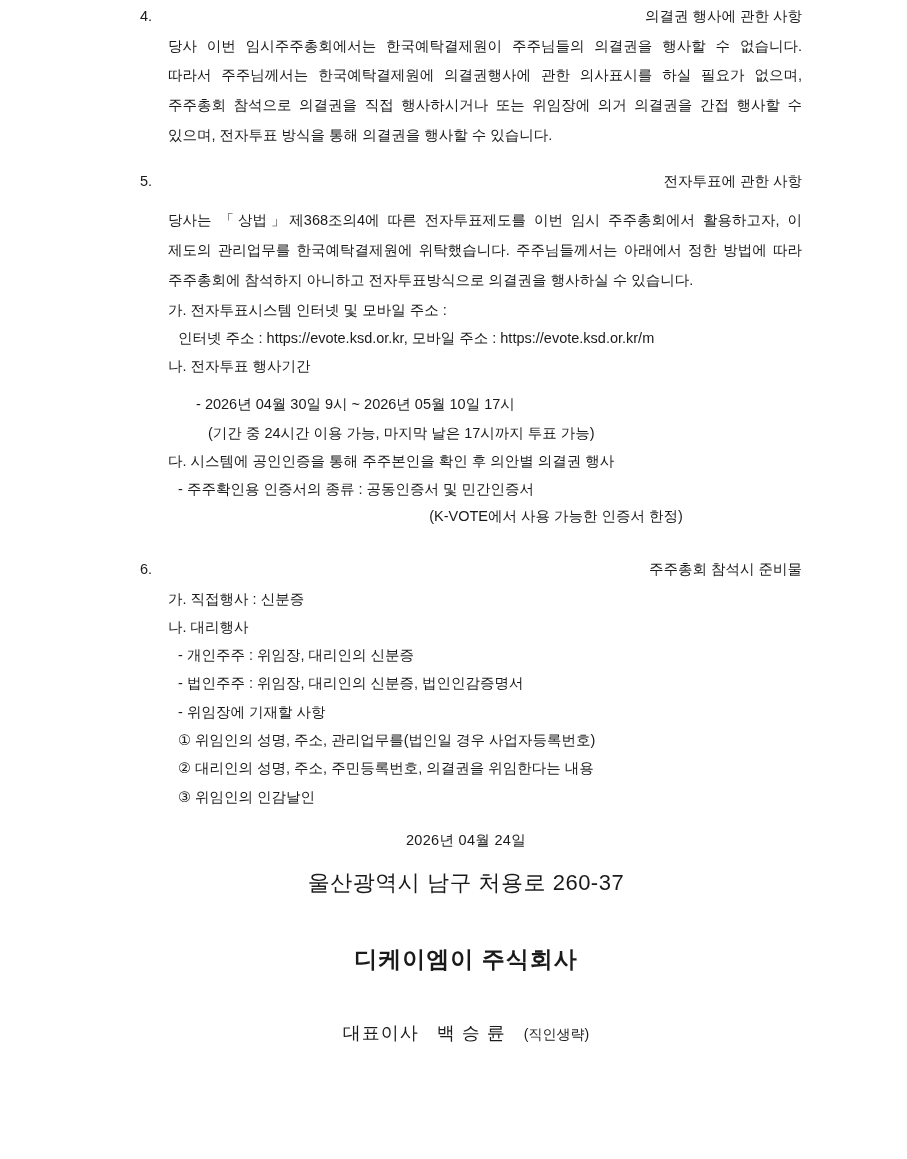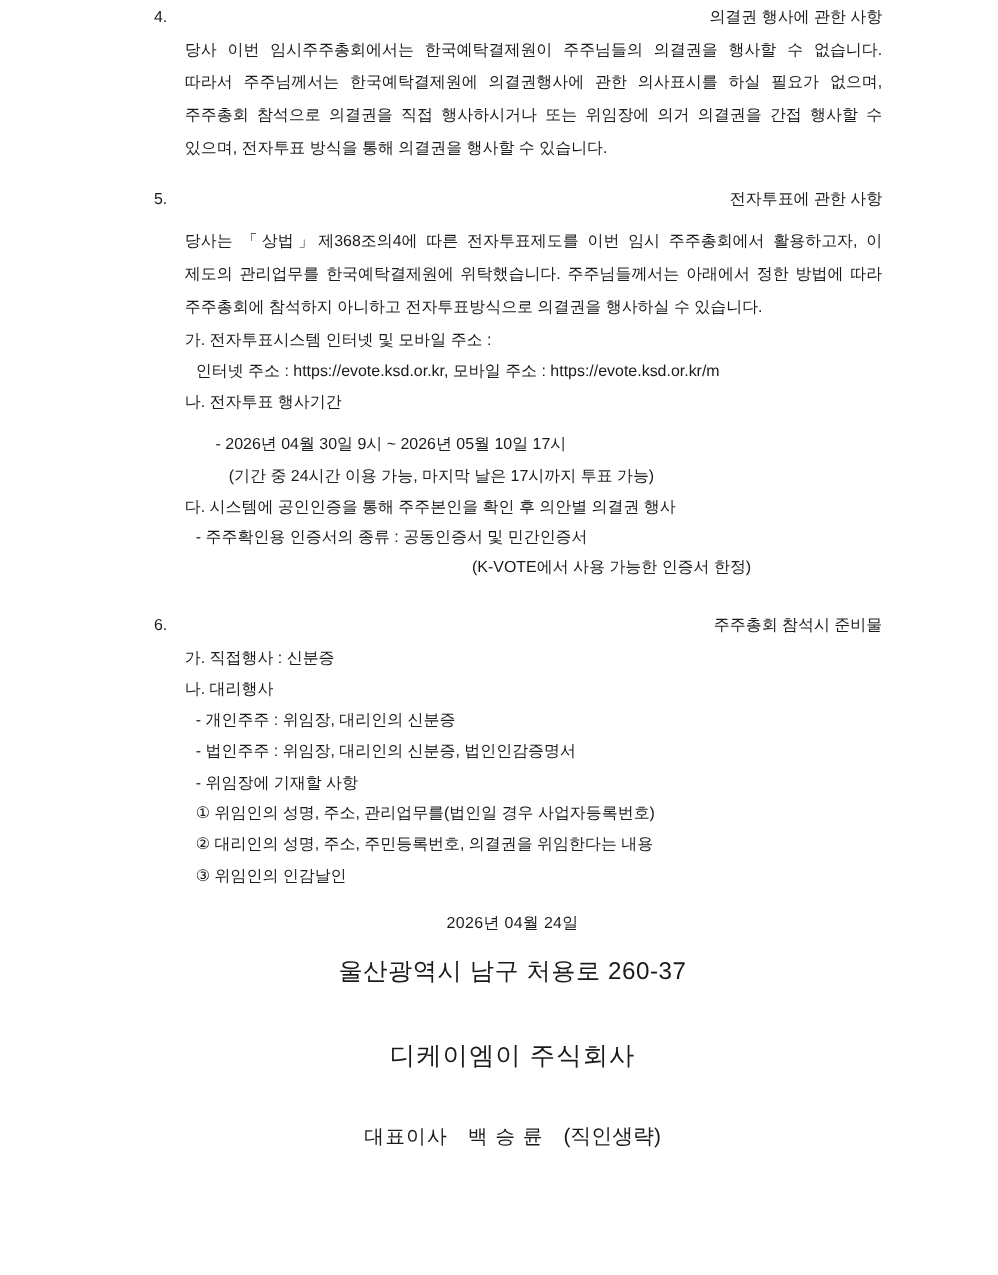--- a/index.html
+++ b/index.html
@@ -91,31 +91,31 @@
     margin-top: 16px;
     letter-spacing: 0.3px;
   }
   .center.addr {
     font-size: 22px;
     margin-top: 8px;
     letter-spacing: 0.5px;
   }
   .center.company {
     font-size: 23px;
-    font-weight: normal;
+    font-weight: bold;
     margin-top: 34px;
     letter-spacing: 1px;
   }
   .center.ceo {
     font-size: 18px;
     margin-top: 34px;
     letter-spacing: 1px;
   }
   .center.ceo .small {
-    font-size: 19px;
+    font-size: 14px;
     letter-spacing: 0;
   }
 </style>
 </head>
 <body>
 
 <div class="page">
 
   <div class="section">
     <div class="sec-head">

